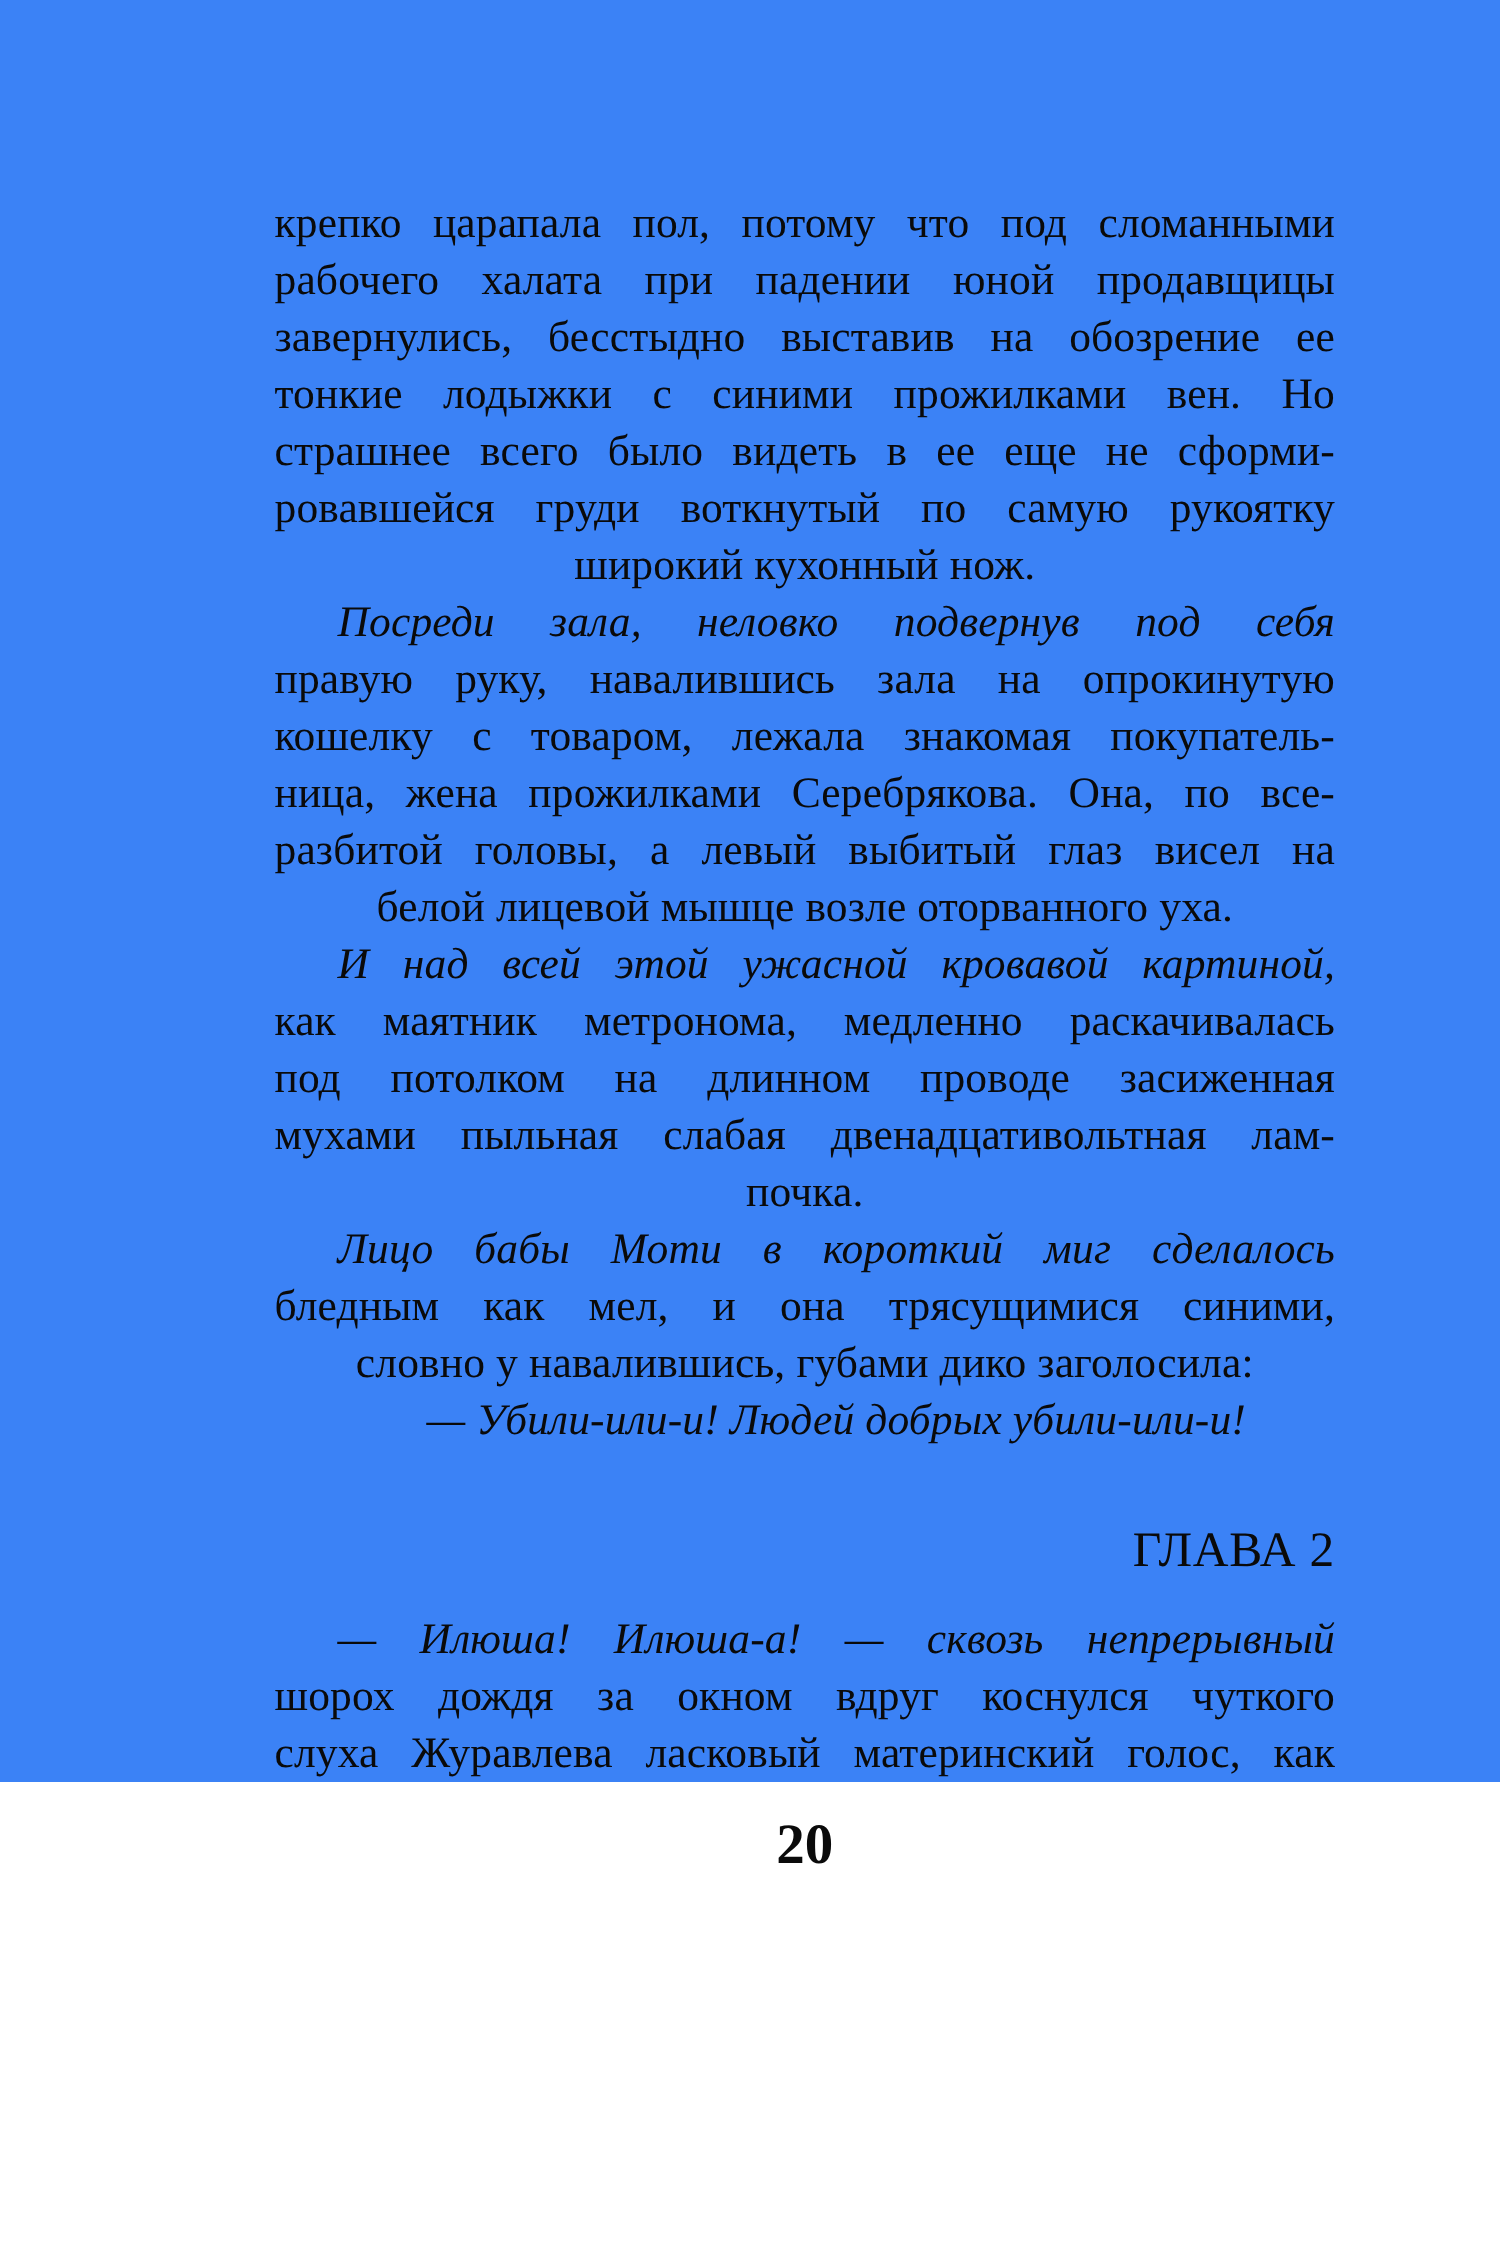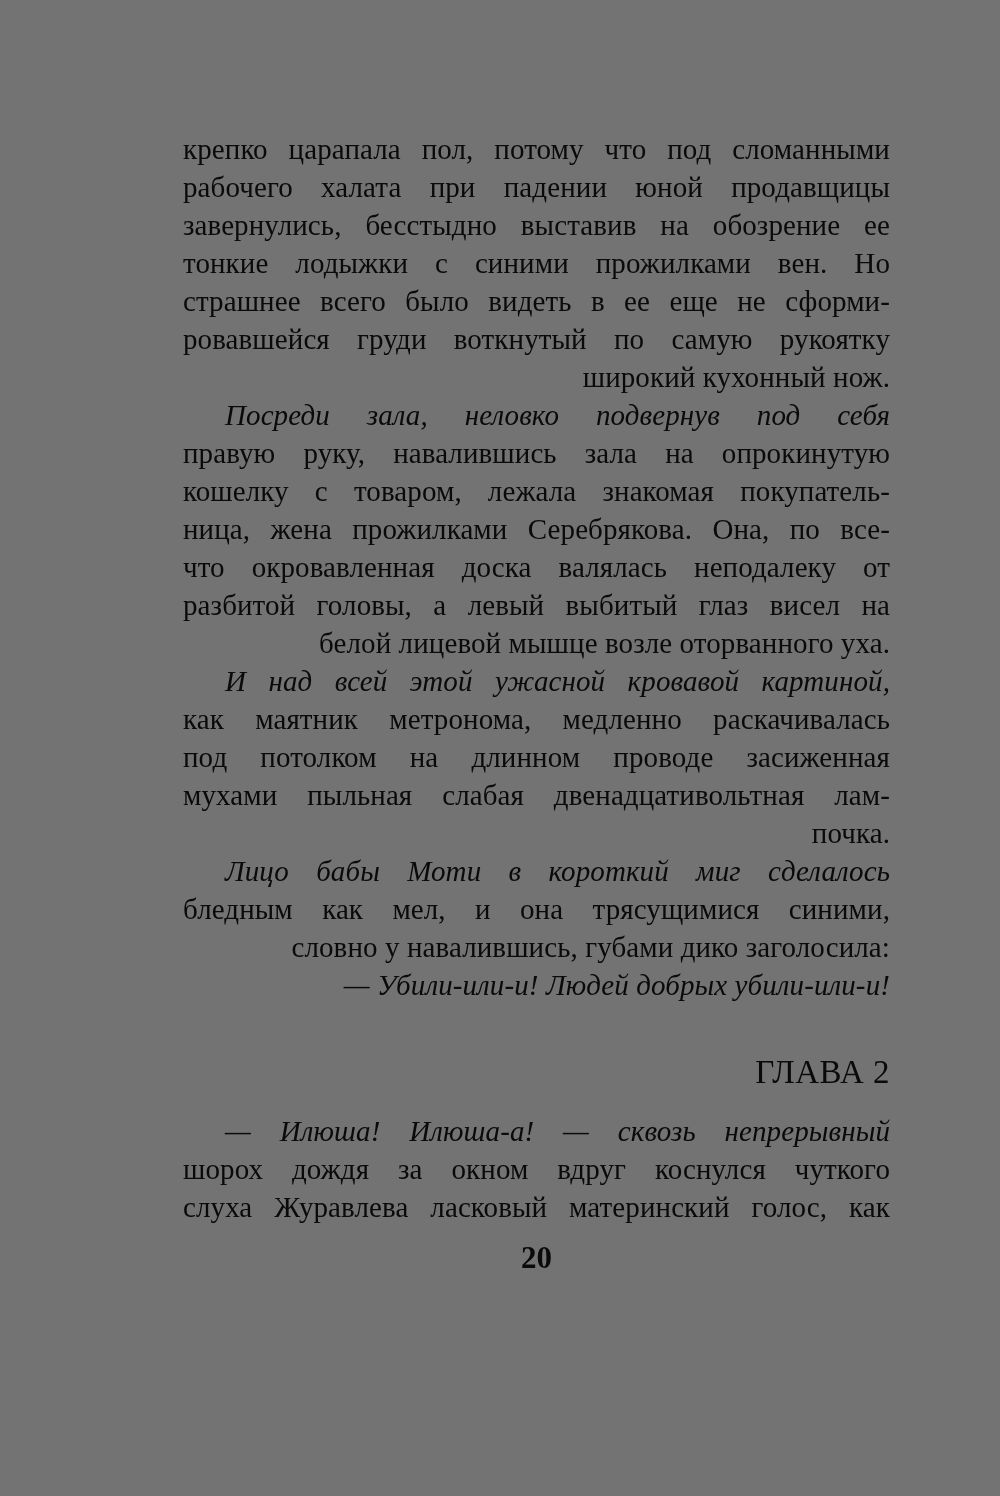--- a/index.html
+++ b/index.html
@@ -12,78 +12,77 @@
     height: 1496px;
     position: relative;
     font-family: "Liberation Serif", "DejaVu Serif", serif;
     color: #0a0a0a;
     overflow: hidden;
   }
   .page {
     position: absolute;
     left: 0; top: 0;
     width: 1000px;
-    height: 1496px;
-    background: #737373;
+    height: 1188px;
+    background: #3b82f6;
   }
   .text-block {
     position: absolute;
     left: 183px;
     top: 130px;
     width: 707px;
   }
   .line {
     font-size: 29px;
     line-height: 38px;
     letter-spacing: 0.1px;
-    text-align: right;
+    text-align: center;
     white-space: normal;
   }
   .line.j {
     text-align: justify;
     text-align-last: justify;
   }
   .line.indent {
     text-indent: 42px;
     font-style: italic;
   }
   .heading {
     font-size: 33px;
     line-height: 44px;
     text-align: right;
     margin-top: 46px;
     margin-bottom: 18px;
     letter-spacing: 0.5px;
   }
   .page-number {
-    font-size: 31px;
+    font-size: 38px;
     line-height: 40px;
     font-weight: bold;
     text-align: center;
-    margin-top: 12px;
+    margin-top: 22px;
   }
 </style>
 </head>
 <body>
 
 <div class="page">
   <div class="text-block">
 
   <div class="line j">крепко царапала пол, потому что под сломанными</div>
       <div class="line j">рабочего халата при падении юной продавщицы</div>
       <div class="line j">завернулись, бесстыдно выставив на обозрение ее</div>
       <div class="line j">тонкие лодыжки с синими прожилками вен. Но</div>
       <div class="line j">страшнее всего было видеть в ее еще не сформи-</div>
       <div class="line j">ровавшейся груди воткнутый по самую рукоятку</div>
       <div class="line">широкий кухонный нож.</div>
       <div class="line j indent">Посреди зала, неловко подвернув под себя</div>
       <div class="line j">правую руку, навалившись зала на опрокинутую</div>
       <div class="line j">кошелку с товаром, лежала знакомая покупатель-</div>
       <div class="line j">ница, жена прожилками Серебрякова. Она, по все-</div>
-      <div class="line j">что окровавленная доска валялась неподалеку от</div>
       <div class="line j">разбитой головы, а левый выбитый глаз висел на</div>
       <div class="line">белой лицевой мышце возле оторванного уха.</div>
       <div class="line j indent">И над всей этой ужасной кровавой картиной,</div>
       <div class="line j">как маятник метронома, медленно раскачивалась</div>
       <div class="line j">под потолком на длинном проводе засиженная</div>
       <div class="line j">мухами пыльная слабая двенадцативольтная лам-</div>
       <div class="line">почка.</div>
       <div class="line j indent">Лицо бабы Моти в короткий миг сделалось</div>
       <div class="line j">бледным как мел, и она трясущимися синими,</div>
       <div class="line">словно у навалившись, губами дико заголосила:</div>

